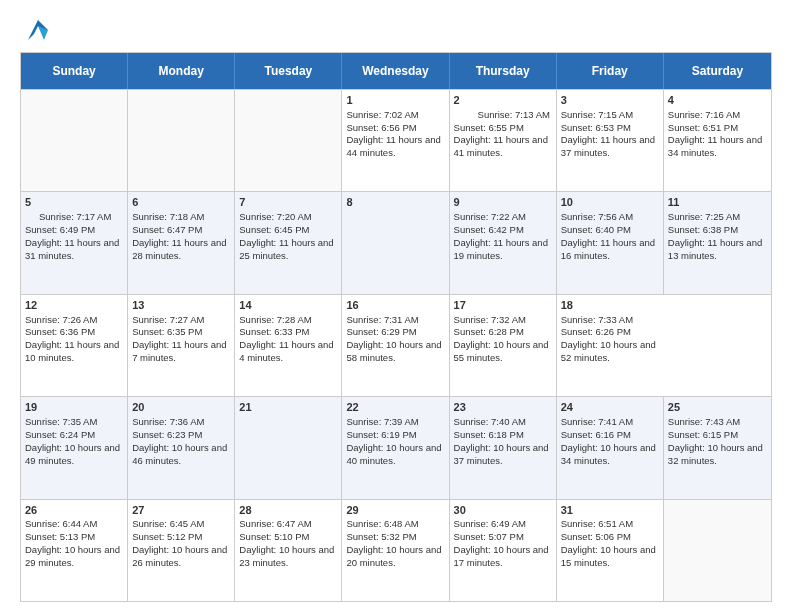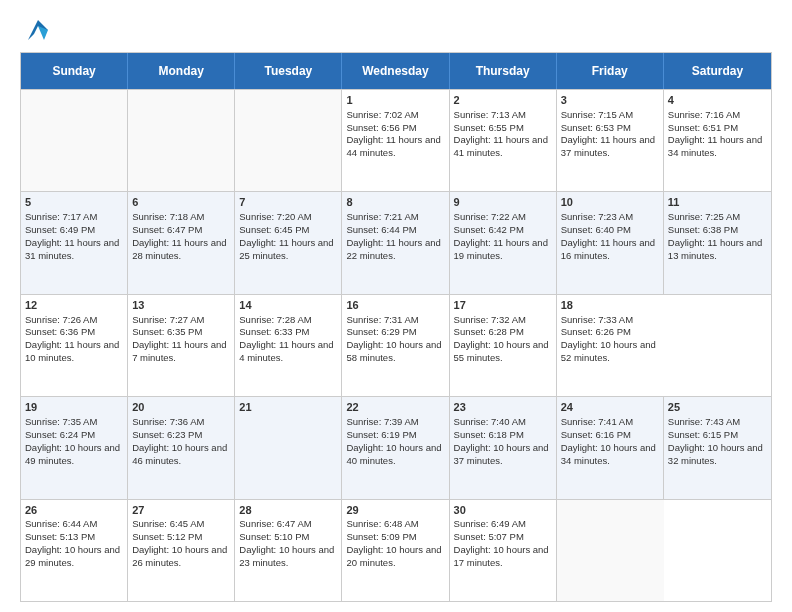--- a/index.html
+++ b/index.html
@@ -141,47 +141,45 @@
       <div class="cal-header-cell">Saturday</div>
     </div>
     <div class="cal-body" id="cal-body">
     <div class="cal-row">
           <div class="cal-cell empty"></div>
           <div class="cal-cell empty"></div>
           <div class="cal-cell empty"></div>
           <div class="cal-cell"><span class="day-num">1</span><span style="white-space: pre-line;">Sunrise: 7:02 AM
 Sunset: 6:56 PM
 Daylight: 11 hours and 44 minutes.</span></div>
-          <div class="cal-cell"><span class="day-num">2</span><span style="white-space: pre-line;">Sunrise: 7:13 AM
+          <div class="cal-cell"><span class="day-num">2</span><span style="white-space: pre-line; margin-left: 24px;">Sunrise: 7:13 AM
 Sunset: 6:55 PM
 Daylight: 11 hours and 41 minutes.</span></div>
           <div class="cal-cell"><span class="day-num">3</span><span style="white-space: pre-line;">Sunrise: 7:15 AM
 Sunset: 6:53 PM
 Daylight: 11 hours and 37 minutes.</span></div>
           <div class="cal-cell"><span class="day-num">4</span><span style="white-space: pre-line;">Sunrise: 7:16 AM
 Sunset: 6:51 PM
 Daylight: 11 hours and 34 minutes.</span></div>
         </div>
         <div class="cal-row row-alt">
-          <div class="cal-cell"><span class="day-num">5</span><span style="white-space: pre-line;">Sunrise: 7:17 AM
+          <div class="cal-cell"><span class="day-num">5</span><span style="white-space: pre-line; margin-left: 14px;">Sunrise: 7:17 AM
 Sunset: 6:49 PM
 Daylight: 11 hours and 31 minutes.</span></div>
           <div class="cal-cell"><span class="day-num">6</span><span style="white-space: pre-line;">Sunrise: 7:18 AM
 Sunset: 6:47 PM
 Daylight: 11 hours and 28 minutes.</span></div>
           <div class="cal-cell"><span class="day-num">7</span><span style="white-space: pre-line;">Sunrise: 7:20 AM
 Sunset: 6:45 PM
 Daylight: 11 hours and 25 minutes.</span></div>
-          <div class="cal-cell"><span class="day-num">8</span><span style="white-space: pre-line;">Sunrise: 7:21 AM
-Sunset: 6:44 PM
-Daylight: 11 hours and 22 minutes.</span></div>
+          <div class="cal-cell"><span class="day-num">8</span></div>
           <div class="cal-cell"><span class="day-num">9</span><span style="white-space: pre-line;">Sunrise: 7:22 AM
 Sunset: 6:42 PM
 Daylight: 11 hours and 19 minutes.</span></div>
-          <div class="cal-cell"><span class="day-num">10</span><span style="white-space: pre-line;">Sunrise: 7:23 AM
+          <div class="cal-cell"><span class="day-num">10</span><span style="white-space: pre-line;">Sunrise: 7:56 AM
 Sunset: 6:40 PM
 Daylight: 11 hours and 16 minutes.</span></div>
           <div class="cal-cell"><span class="day-num">11</span><span style="white-space: pre-line;">Sunrise: 7:25 AM
 Sunset: 6:38 PM
 Daylight: 11 hours and 13 minutes.</span></div>
         </div>
         <div class="cal-row">
           <div class="cal-cell"><span class="day-num">12</span><span style="white-space: pre-line;">Sunrise: 7:26 AM
 Sunset: 6:36 PM
 Daylight: 11 hours and 10 minutes.</span></div>
@@ -226,22 +224,25 @@
           <div class="cal-cell"><span class="day-num">26</span><span style="white-space: pre-line;">Sunrise: 6:44 AM
 Sunset: 5:13 PM
 Daylight: 10 hours and 29 minutes.</span></div>
           <div class="cal-cell"><span class="day-num">27</span><span style="white-space: pre-line;">Sunrise: 6:45 AM
 Sunset: 5:12 PM
 Daylight: 10 hours and 26 minutes.</span></div>
           <div class="cal-cell"><span class="day-num">28</span><span style="white-space: pre-line;">Sunrise: 6:47 AM
 Sunset: 5:10 PM
 Daylight: 10 hours and 23 minutes.</span></div>
           <div class="cal-cell"><span class="day-num">29</span><span style="white-space: pre-line;">Sunrise: 6:48 AM
-Sunset: 5:09 PM
+Sunset: 5:32 PM
 Daylight: 10 hours and 20 minutes.</span></div>
           <div class="cal-cell"><span class="day-num">30</span><span style="white-space: pre-line;">Sunrise: 6:49 AM
 Sunset: 5:07 PM
 Daylight: 10 hours and 17 minutes.</span></div>
+          <div class="cal-cell"><span class="day-num">31</span><span style="white-space: pre-line;">Sunrise: 6:51 AM
+Sunset: 5:06 PM
+Daylight: 10 hours and 15 minutes.</span></div>
           <div class="cal-cell empty"></div>
         </div>
       </div>
   </div>
 </div>
 
 </body></html>

